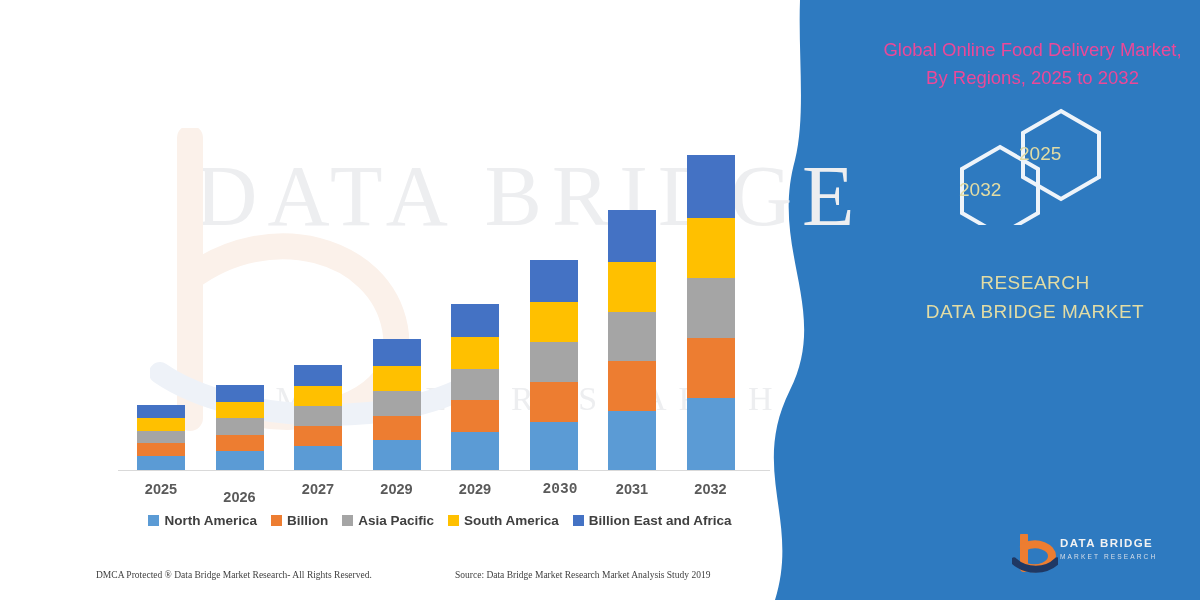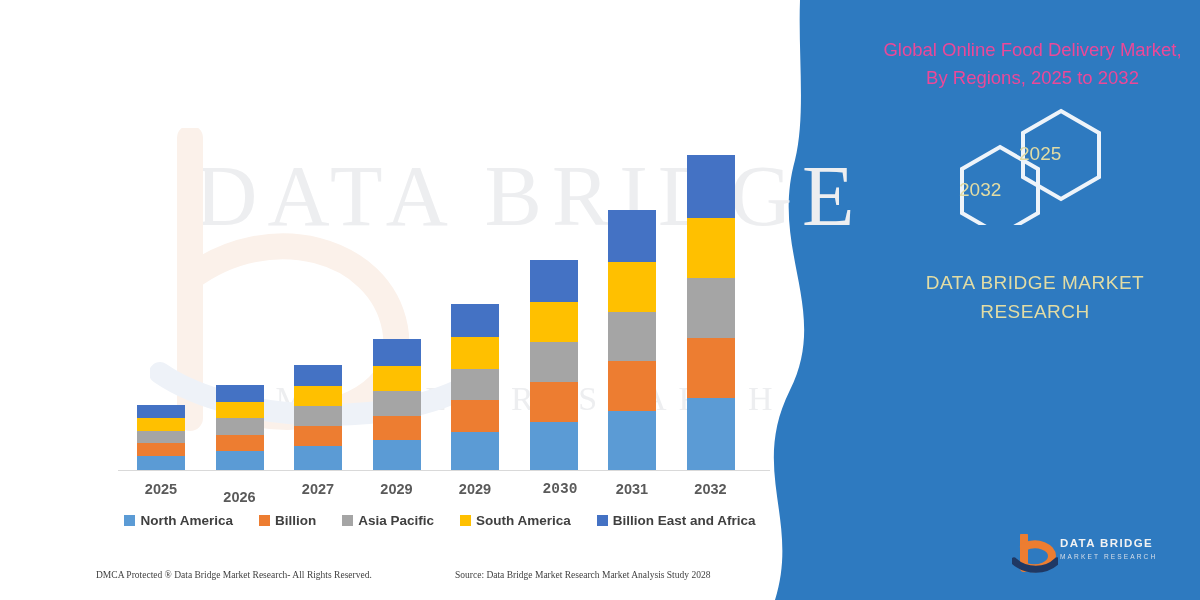--- a/index.html
+++ b/index.html
@@ -108,21 +108,21 @@
 
   
   .legend {
     position: absolute;
     left: 110px;
     top: 513px;
     width: 660px;
     display: flex;
     justify-content: center;
     align-items: center;
-    gap: 26px;
+    gap: 14px;
   }
   .legend-item {
     display: flex;
     align-items: center;
     gap: 5px;
   }
   .legend-swatch {
     width: 11px;
     height: 11px;
     display: inline-block;
@@ -335,36 +335,36 @@
         <span class="legend-swatch" style="background: rgb(255, 192, 0);"></span>
         <span class="legend-label">South America</span>
       </div>
       <div class="legend-item">
         <span class="legend-swatch" style="background: rgb(68, 114, 196);"></span>
         <span class="legend-label">Billion East and Africa</span>
       </div>
     </div>
 
   <div class="footer-left">DMCA Protected ® Data Bridge Market Research- All Rights Reserved.</div>
-  <div class="footer-right">Source: Data Bridge Market Research  Market Analysis Study 2028</div>
+  <div class="footer-right">Source: Data Bridge Market Research  Market Analysis Study 2019</div>
 
   <div class="panel-title">Global Online Food Delivery Market, By Regions, 2025 to 2032</div>
 
   <div class="hexes">
     <svg width="200" height="120" style="position:absolute;left:0;top:0;">
       <polygon points="100,10 138,32 138,76 100,98 62,76 62,32" fill="none" stroke="#eef4fa" stroke-width="4" transform="translate(46,-4)"></polygon>
       <polygon points="100,10 138,32 138,76 100,98 62,76 62,32" fill="none" stroke="#eef4fa" stroke-width="4" transform="translate(-15,32)"></polygon>
     </svg>
     <div class="hex-label hex-2025">2025</div>
     <div class="hex-label hex-2032">2032</div>
   </div>
 
   <div class="brand-text">
+    <div>RESEARCH</div>
     <div>DATA BRIDGE MARKET</div>
-    <div>RESEARCH</div>
   </div>
 
   <div class="logo">
     <svg width="46" height="42" style="position:absolute;left:0;top:2px;">
       <path d="M 12 2 L 12 34" stroke="#ed7d31" stroke-width="8" stroke-linecap="round" fill="none"></path>
       <path d="M 12 13 C 26 6 40 14 40 22 C 40 31 27 37 14 33" stroke="#ed7d31" stroke-width="8" fill="none" stroke-linecap="round"></path>
       <path d="M 2 27 C 14 38 34 38 45 27" stroke="#1f3864" stroke-width="7" fill="none" stroke-linecap="round"></path>
     </svg>
     <div class="logo-name">DATA BRIDGE</div>
     <div class="logo-sub">MARKET RESEARCH</div>

